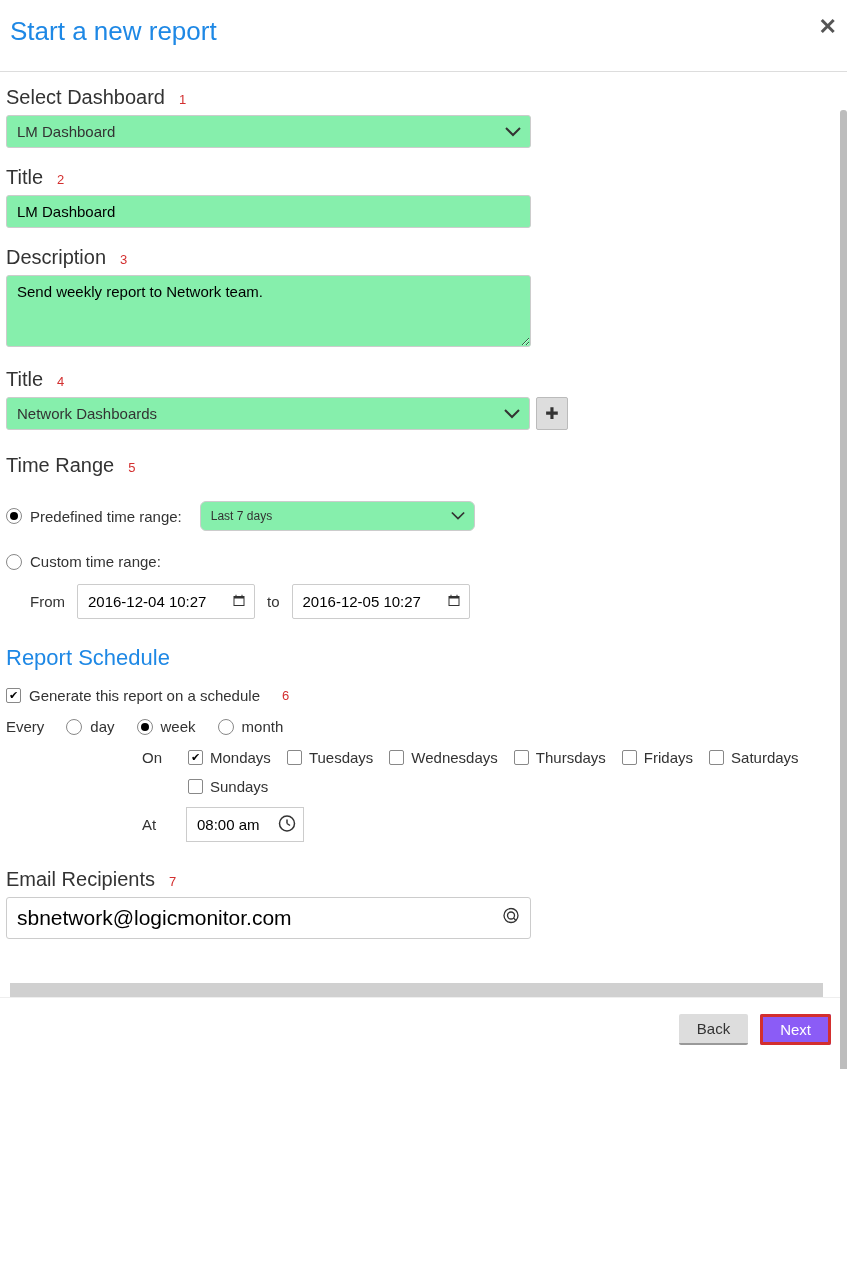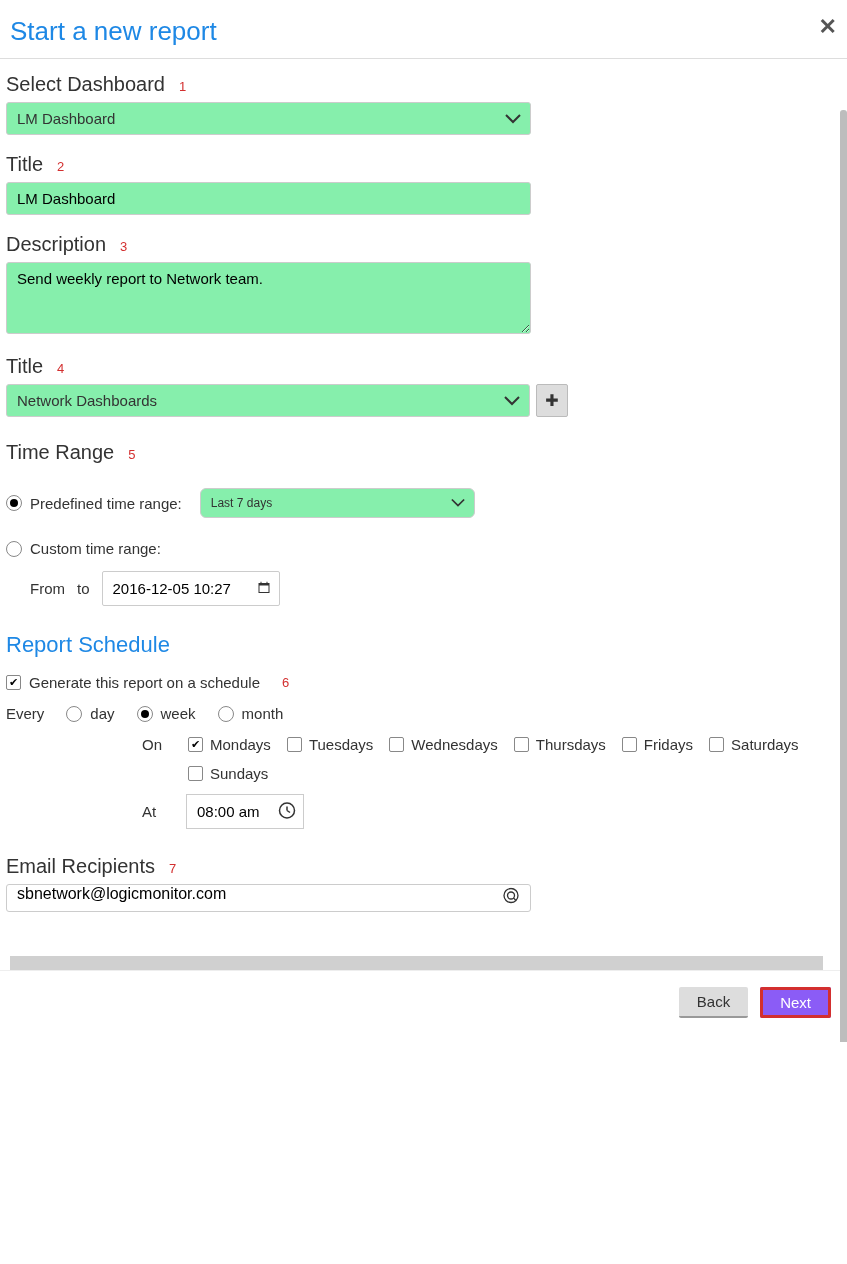--- a/index.html
+++ b/index.html
@@ -5,21 +5,21 @@
 * { box-sizing: border-box; margin: 0; padding: 0; }
 body {
   font-family: -apple-system, "Helvetica Neue", Arial, sans-serif;
   font-size: 15px;
   color: #333;
   background: #fff;
   width: 847px;
 }
 .modal { position: relative; }
 .header {
-  padding: 16px 10px 11px 10px;
+  padding: 16px 10px 24px 10px;
   border-bottom: 1px solid #ddd;
   display: flex;
   justify-content: space-between;
   align-items: flex-start;
 }
 .header h1 {
   font-size: 26px;
   font-weight: 400;
   color: #1e88e5;
 }
@@ -146,21 +146,21 @@
 .time-input input {
   width: 100%; border: 1px solid #ccc; border-radius: 0;
   padding: 8px 34px 8px 10px; font-size: 15px; font-family: inherit;
 }
 .clock-icon {
   position: absolute; right: 8px; top: 50%; transform: translateY(-50%);
 }
 .email-wrap { width: 525px; position: relative; }
 .email-wrap input {
   width: 100%; border: 1px solid #ccc; border-radius: 3px;
-  padding: 0 36px 8px 10px; font-size: 16px; font-family: inherit;
+  padding: 8px 36px 8px 10px; font-size: 21px; font-family: inherit;
 }
 .search-icon {
   position: absolute; right: 10px; top: 50%; transform: translateY(-50%);
 }
 .bottom-bar {
   position: absolute;
   bottom: 0;
   left: 10px;
   right: 24px;
   height: 14px;
@@ -279,20 +279,31 @@
         </div>
       </div>
 
       <div class="radio-row" style="margin-top:22px;">
         <span class="radio"></span>
         <span>Custom time range:</span>
       </div>
 
       <div class="date-row">
         <span class="date-label">From</span>
+        <div class="date-input">
+          <input type="text" value="2016-12-04 10:27" style="">
+          <span class="cal-icon">
+            <svg width="12" height="12" viewBox="0 0 12 12">
+                <rect x="1" y="2" width="10" height="9" stroke="#333" fill="none"></rect>
+                <rect x="1" y="2" width="10" height="2" fill="#333"></rect>
+                <line x1="3" y1="0" x2="3" y2="3" stroke="#333"></line>
+                <line x1="9" y1="0" x2="9" y2="3" stroke="#333"></line>
+              </svg>
+          </span>
+        </div>
         <span class="date-label">to</span>
         <div class="date-input">
           <input type="text" value="2016-12-05 10:27" style="">
           <span class="cal-icon">
             <svg width="12" height="12" viewBox="0 0 12 12">
                 <rect x="1" y="2" width="10" height="9" stroke="#333" fill="none"></rect>
                 <rect x="1" y="2" width="10" height="2" fill="#333"></rect>
                 <line x1="3" y1="0" x2="3" y2="3" stroke="#333"></line>
                 <line x1="9" y1="0" x2="9" y2="3" stroke="#333"></line>
               </svg>

